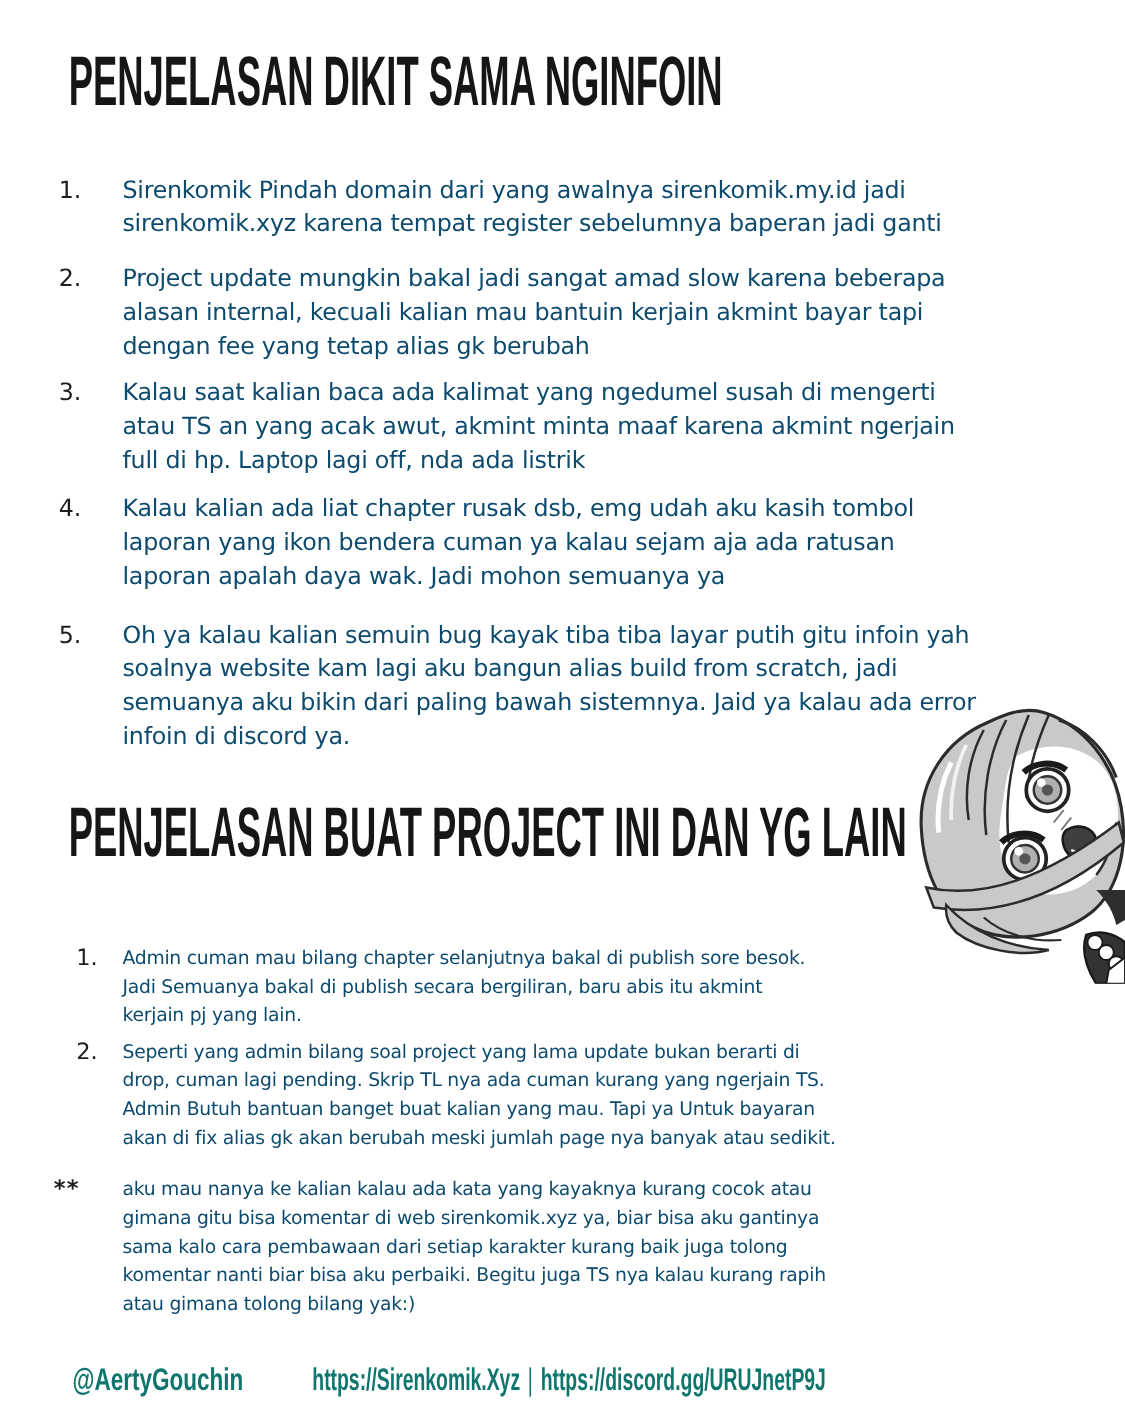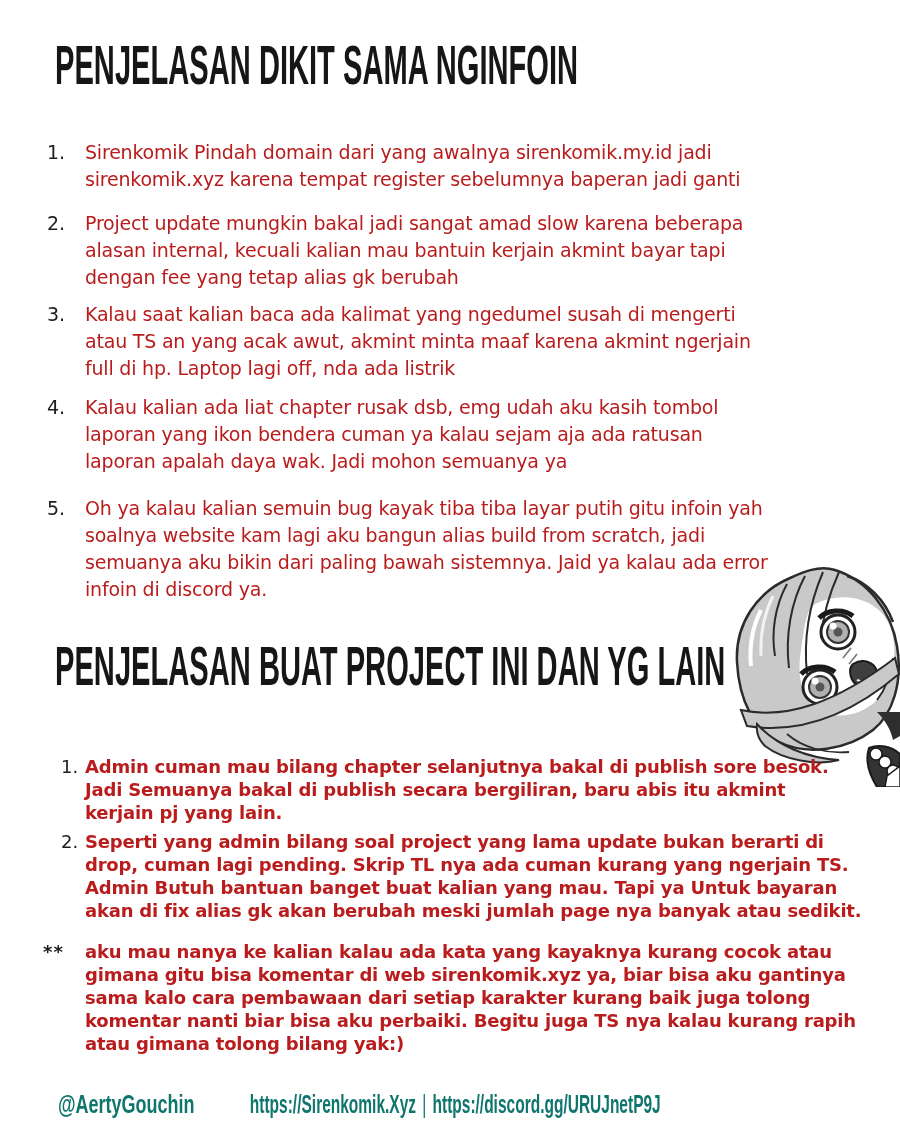--- a/index.html
+++ b/index.html
@@ -10,24 +10,24 @@
   .heading{
     position:absolute;left:55px;margin:0;
     font-family:"Liberation Sans",sans-serif;font-weight:bold;
     font-size:56px;line-height:1;letter-spacing:0px;color:#161616;
     transform:scaleX(0.52);transform-origin:left top;white-space:nowrap;
   }
   #title1{top:37px;}
   #title2{top:638px;}
   .item{position:absolute;left:85px;width:790px;}
   .item .txt{
-    white-space:pre-line;color:#b91c1c;
+    white-space:pre-line;color:#0c4a6e;margin-left:13px;
   }
   .s1 .txt{font-size:19px;line-height:27px;letter-spacing:-0.2px;}
-  .s2 .txt{font-size:18px;line-height:23px;letter-spacing:-0.2px;font-weight:bold;}
+  .s2 .txt{font-size:15px;line-height:23px;letter-spacing:-0.2px;}
   .num{
     position:absolute;top:0;color:#1d1d1d;
     font-size:19px;line-height:27px;
   }
   .s1 .num{left:-38px;}
   .s2 .num{left:-24px;font-size:18px;line-height:23px;}
   .star .num{left:-42px;font-weight:bold;letter-spacing:1px;}
   #s1-item1{top:139px;}
   #s1-item2{top:210px;}
   #s1-item3{top:301px;}

